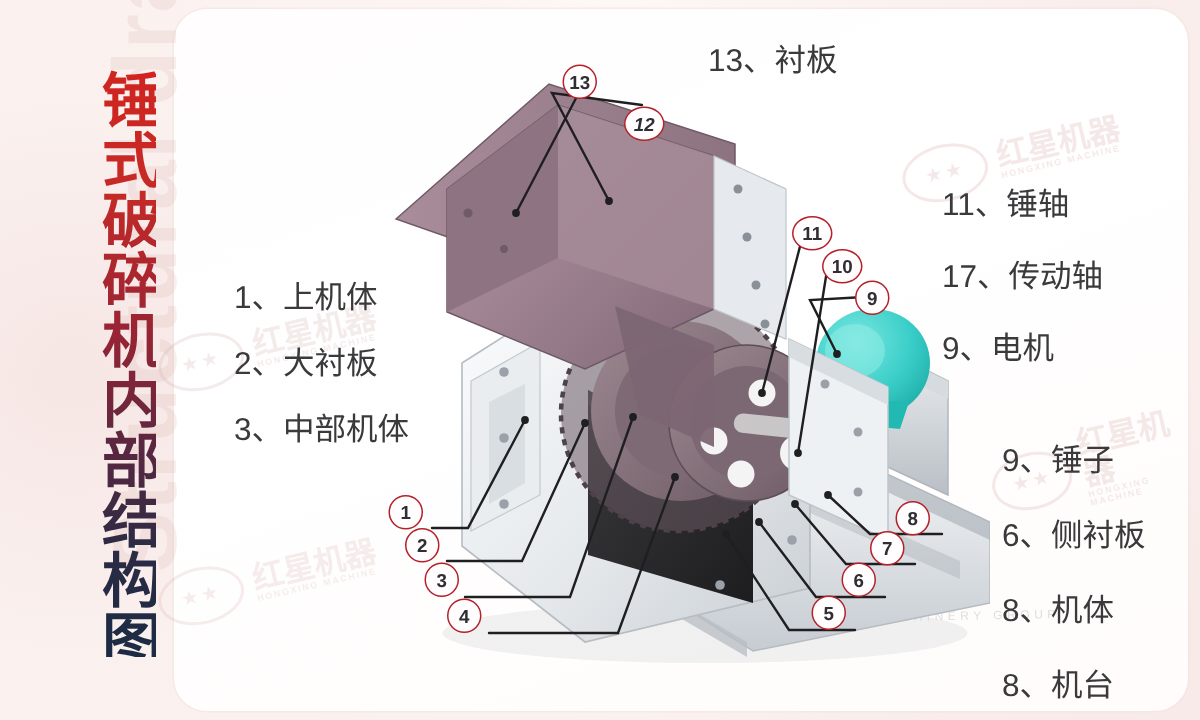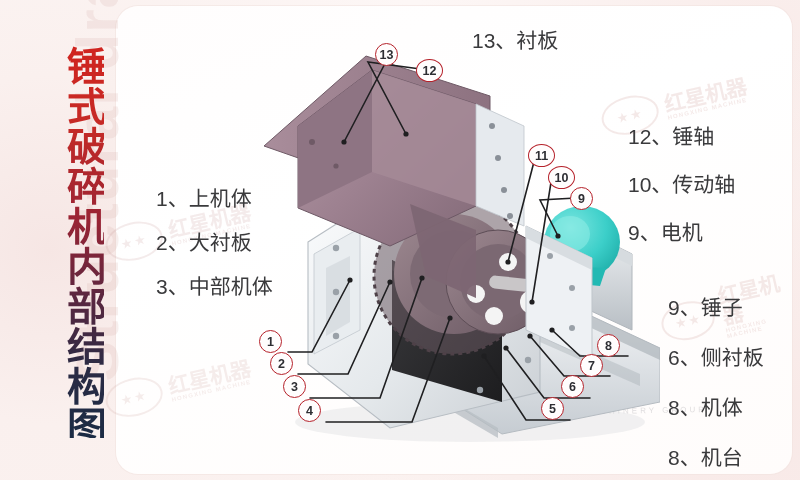--- a/index.html
+++ b/index.html
@@ -327,21 +327,21 @@
         <path d="M370 346 L324 346 L290 306"></path>
           <circle cx="290" cy="306" r="2.6" fill="#1f1f21" stroke="none"></circle>
 
         <path d="M388 326 L340 326 L312 300"></path>
           <circle cx="312" cy="300" r="2.6" fill="#1f1f21" stroke="none"></circle>
       </g>
     </svg>
   </div>
 
   <div class="mk" style="left:375px;top:43px;">13</div>
-  <div class="mk wide" style="left:416px;top:59px;">12</div>
+  <div class="mk wide" style="left:416px;top:71px;font-style:italic;">12</div>
 
   <div class="mk wide" style="left:528px;top:144px;">11</div>
   <div class="mk wide" style="left:548px;top:166px;">10</div>
   <div class="mk" style="left:570px;top:187px;">9</div>
 
   <div class="mk" style="left:259px;top:330px;">1</div>
   <div class="mk" style="left:270px;top:352px;">2</div>
   <div class="mk" style="left:283px;top:375px;">3</div>
   <div class="mk" style="left:298px;top:399px;">4</div>
 
@@ -351,22 +351,22 @@
   <div class="mk" style="left:597px;top:334px;">8</div>
 
   <div class="lst lst-top">
     <ul>
       <li>13、衬板</li>
     </ul>
   </div>
 
   <div class="lst lst-right">
     <ul>
-      <li>12、锤轴</li>
-      <li>10、传动轴</li>
+      <li>11、锤轴</li>
+      <li>17、传动轴</li>
       <li>9、电机</li>
     </ul>
   </div>
 
   <div class="lst lst-left">
     <ul>
       <li>1、上机体</li>
       <li>2、大衬板</li>
       <li>3、中部机体</li>
     </ul>

